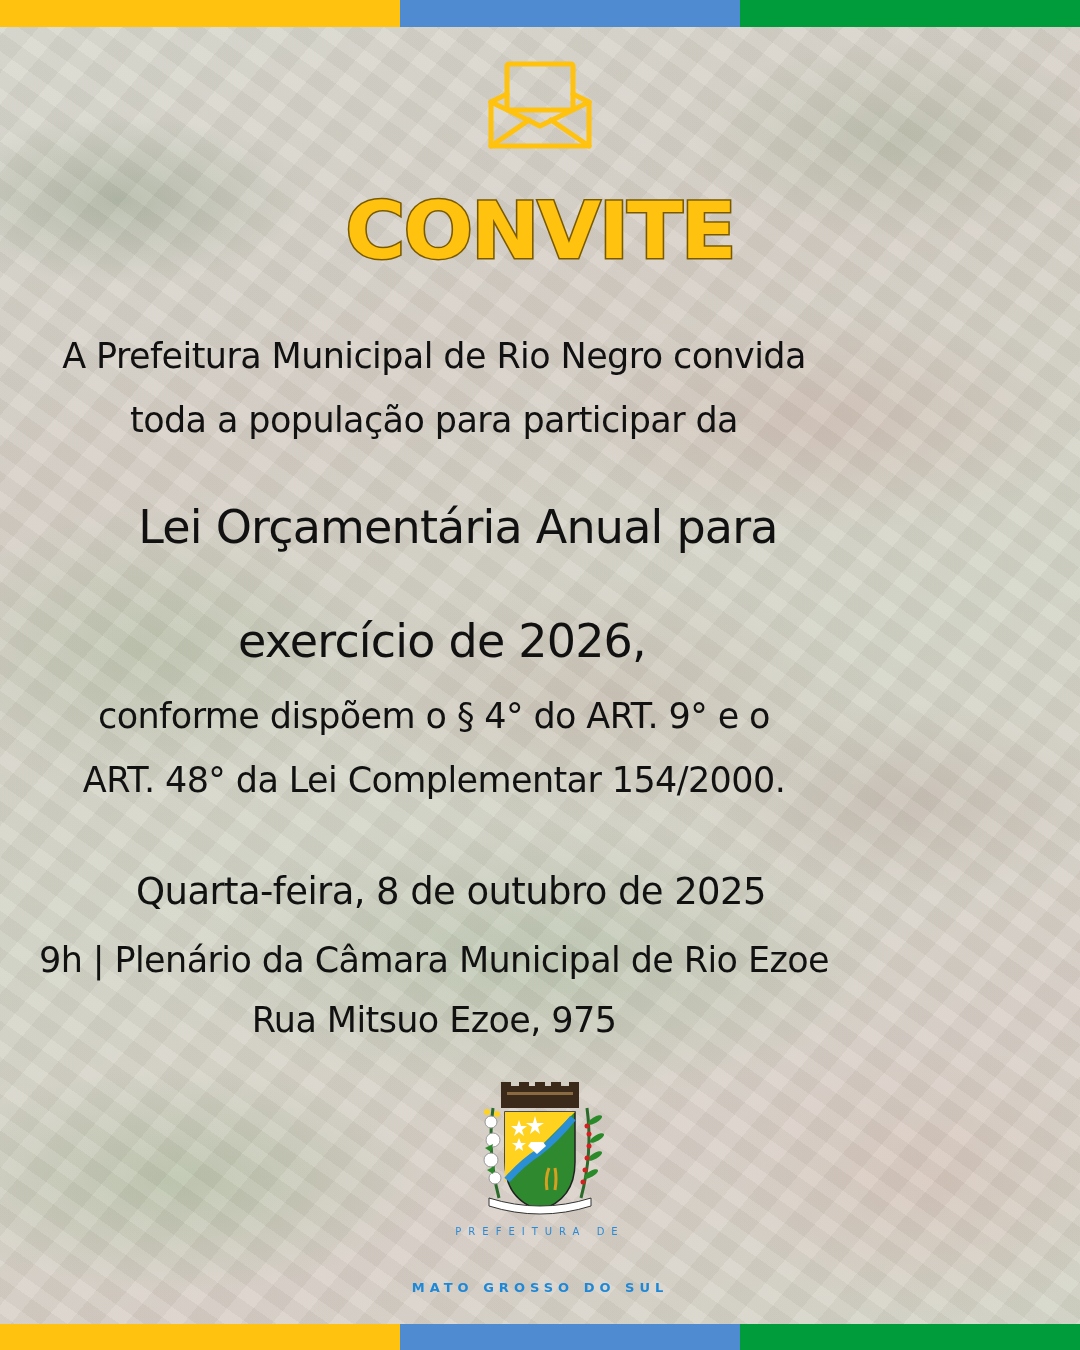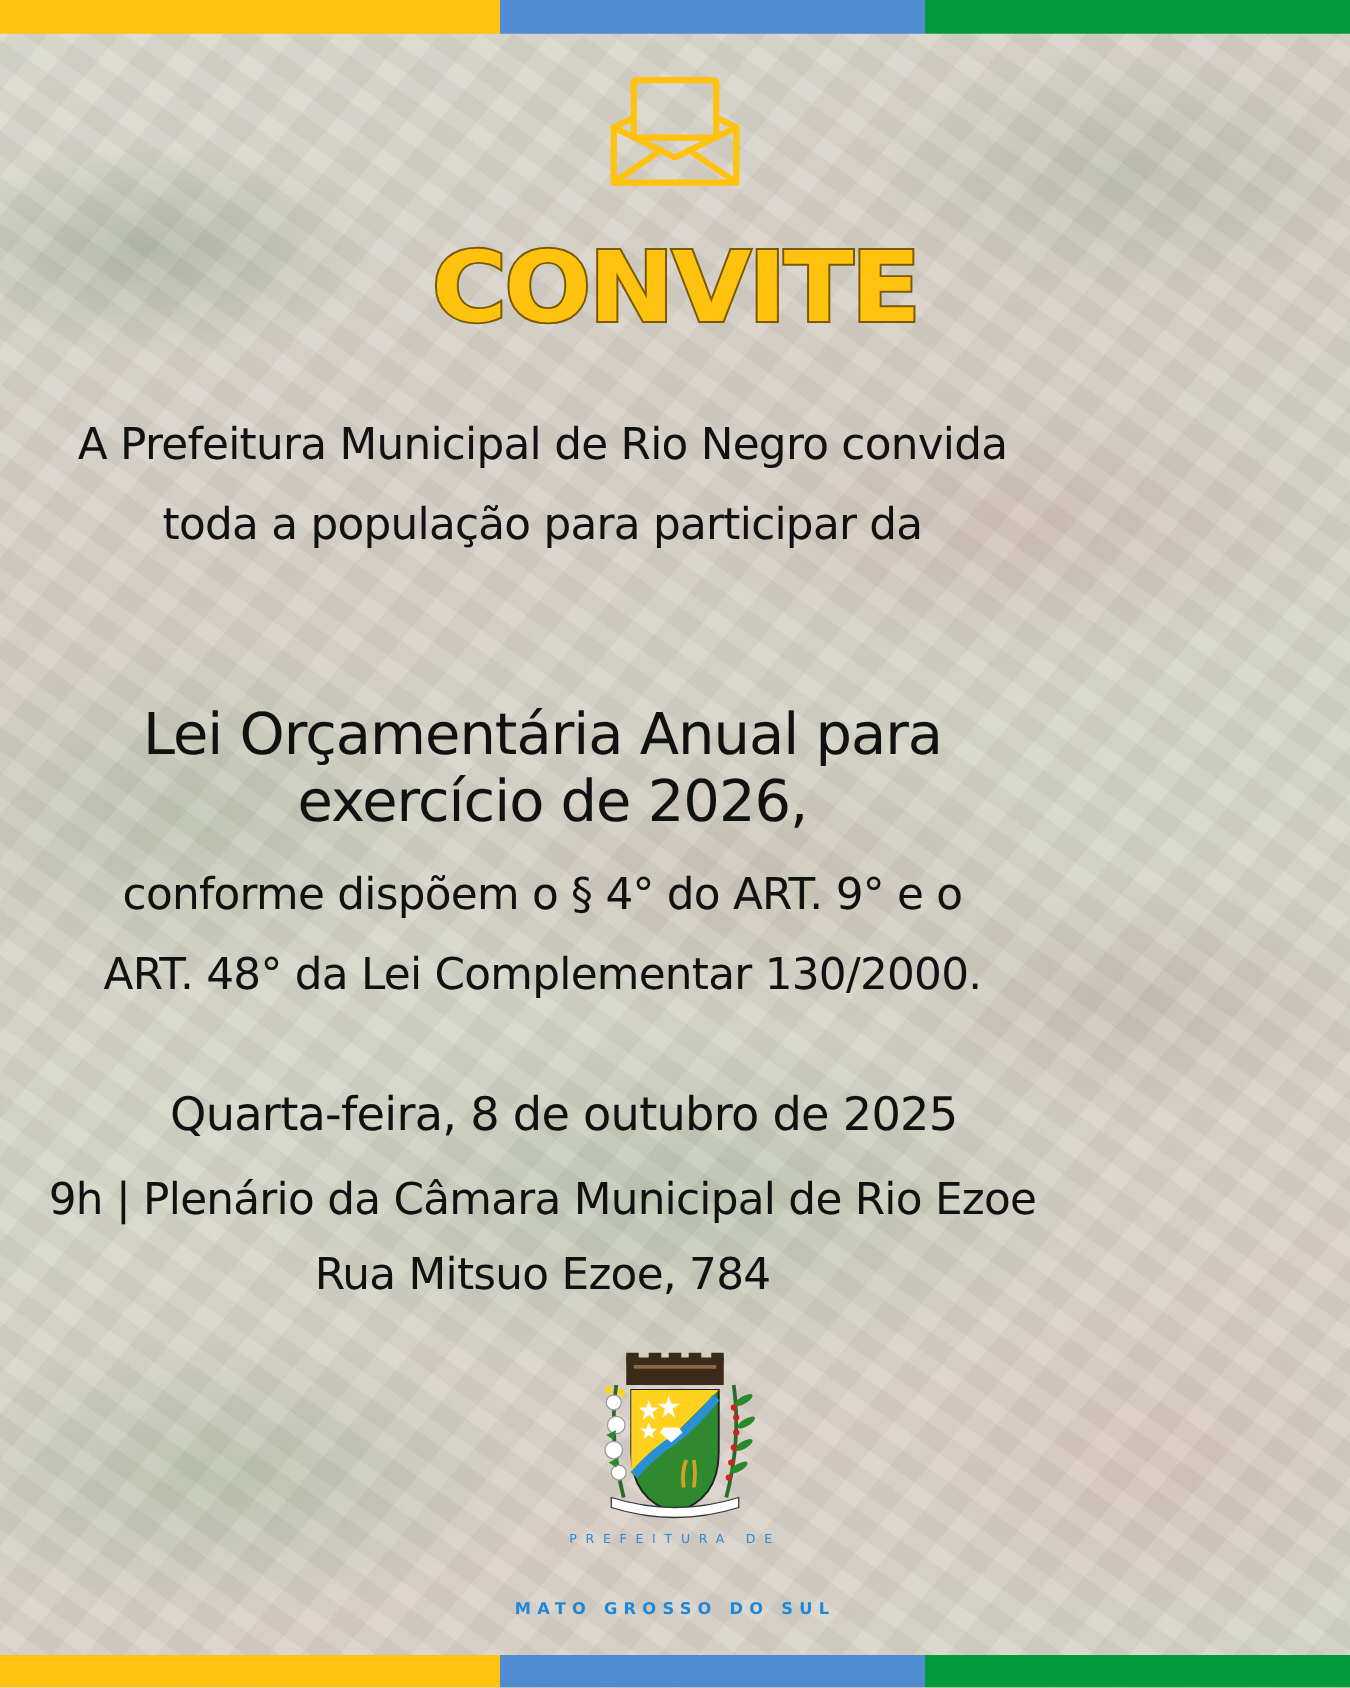--- a/index.html
+++ b/index.html
@@ -63,21 +63,21 @@
       position: absolute; left: 0; width: 868px; text-align: center;
       font-family: "DejaVu Sans", sans-serif;
       white-space: nowrap;
       color: #111;
     }
     .p1 { font-size: 35px; font-weight: normal; letter-spacing: -0.6px; }
     .l1 { top: 336px; }
     .l2 { top: 400px; }
     .l3 { top: 462px; }
     .big { font-size: 46px; letter-spacing: -0.8px; }
-    .l4 { top: 560px; }
+    .l4 { top: 500px; margin-left: 24px; }
     .l5 { top: 614px; padding-left: 16px; }
     .l6 { top: 696px; }
     .l7 { top: 760px; }
     .l8 { top: 870px; font-size: 37px; margin-left: 17px; }
     .l9 { top: 940px; }
     .l10 { top: 1000px; }
 
     .crest { position: absolute; left: 463px; top: 1082px; width: 154px; height: 138px; }
 
     .wordmark { position: absolute; left: 0; width: 1080px; text-align: center; }
@@ -110,25 +110,25 @@
 
   <div class="title">CONVITE</div>
 
   <div class="line p1 l1">A Prefeitura Municipal de Rio Negro convida</div>
   <div class="line p1 l2">toda a população para participar da</div>
 
   <div class="line big l4">Lei Orçamentária Anual para</div>
   <div class="line big l5">exercício de 2026,</div>
 
   <div class="line p1 l6">conforme dispõem o § 4° do ART. 9° e o</div>
-  <div class="line p1 l7">ART. 48° da Lei Complementar 130/2000.</div>
+  <div class="line p1 l7">ART. 48° da Lei Complementar 154/2000.</div>
 
   <div class="line p1 l8">Quarta-feira, 8 de outubro de 2025</div>
   <div class="line p1 l9">9h | Plenário da Câmara Municipal de Rio Ezoe</div>
-  <div class="line p1 l10">Rua Mitsuo Ezoe, 784</div>
+  <div class="line p1 l10">Rua Mitsuo Ezoe, 975</div>
 
   <svg class="crest" viewBox="0 0 154 138">
 
     <rect x="38" y="4" width="78" height="22" fill="#3b2a1a"></rect>
     <rect x="38" y="0" width="10" height="8" fill="#3b2a1a"></rect>
     <rect x="56" y="0" width="10" height="8" fill="#3b2a1a"></rect>
     <rect x="72" y="0" width="10" height="8" fill="#3b2a1a"></rect>
     <rect x="88" y="0" width="10" height="8" fill="#3b2a1a"></rect>
     <rect x="106" y="0" width="10" height="8" fill="#3b2a1a"></rect>
     <rect x="44" y="10" width="66" height="3" fill="#8a6a40"></rect>

